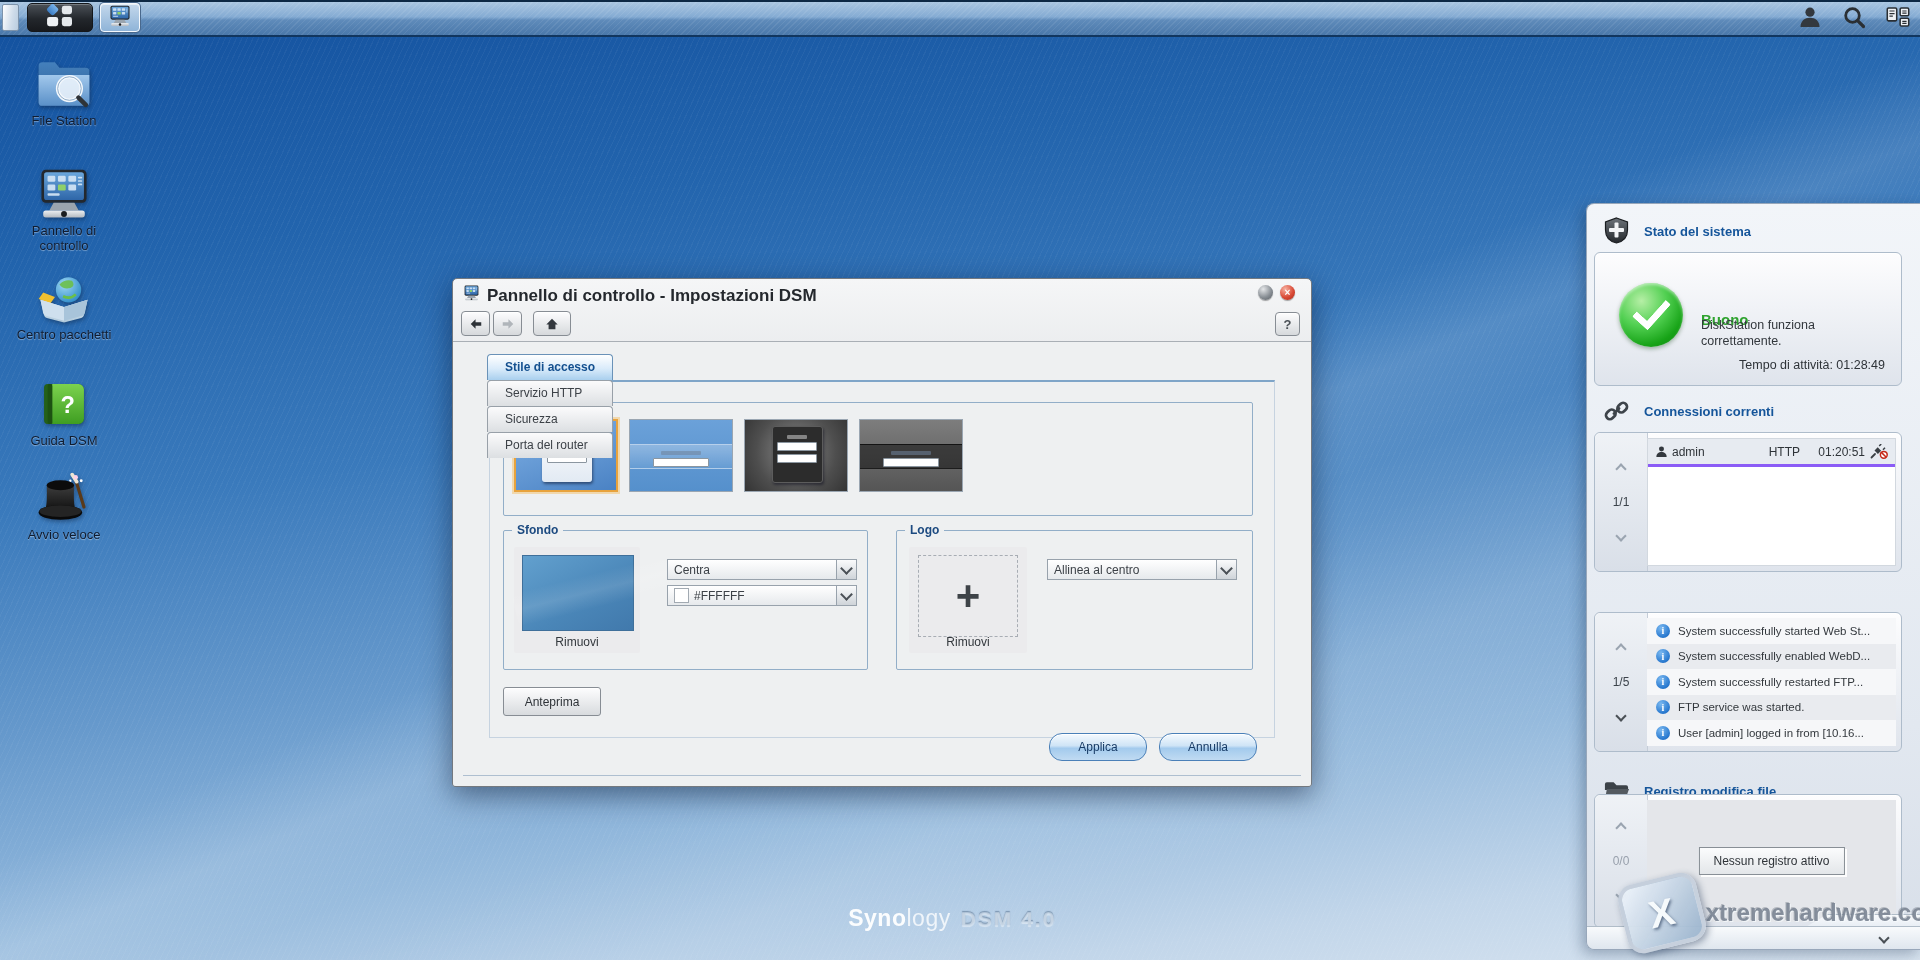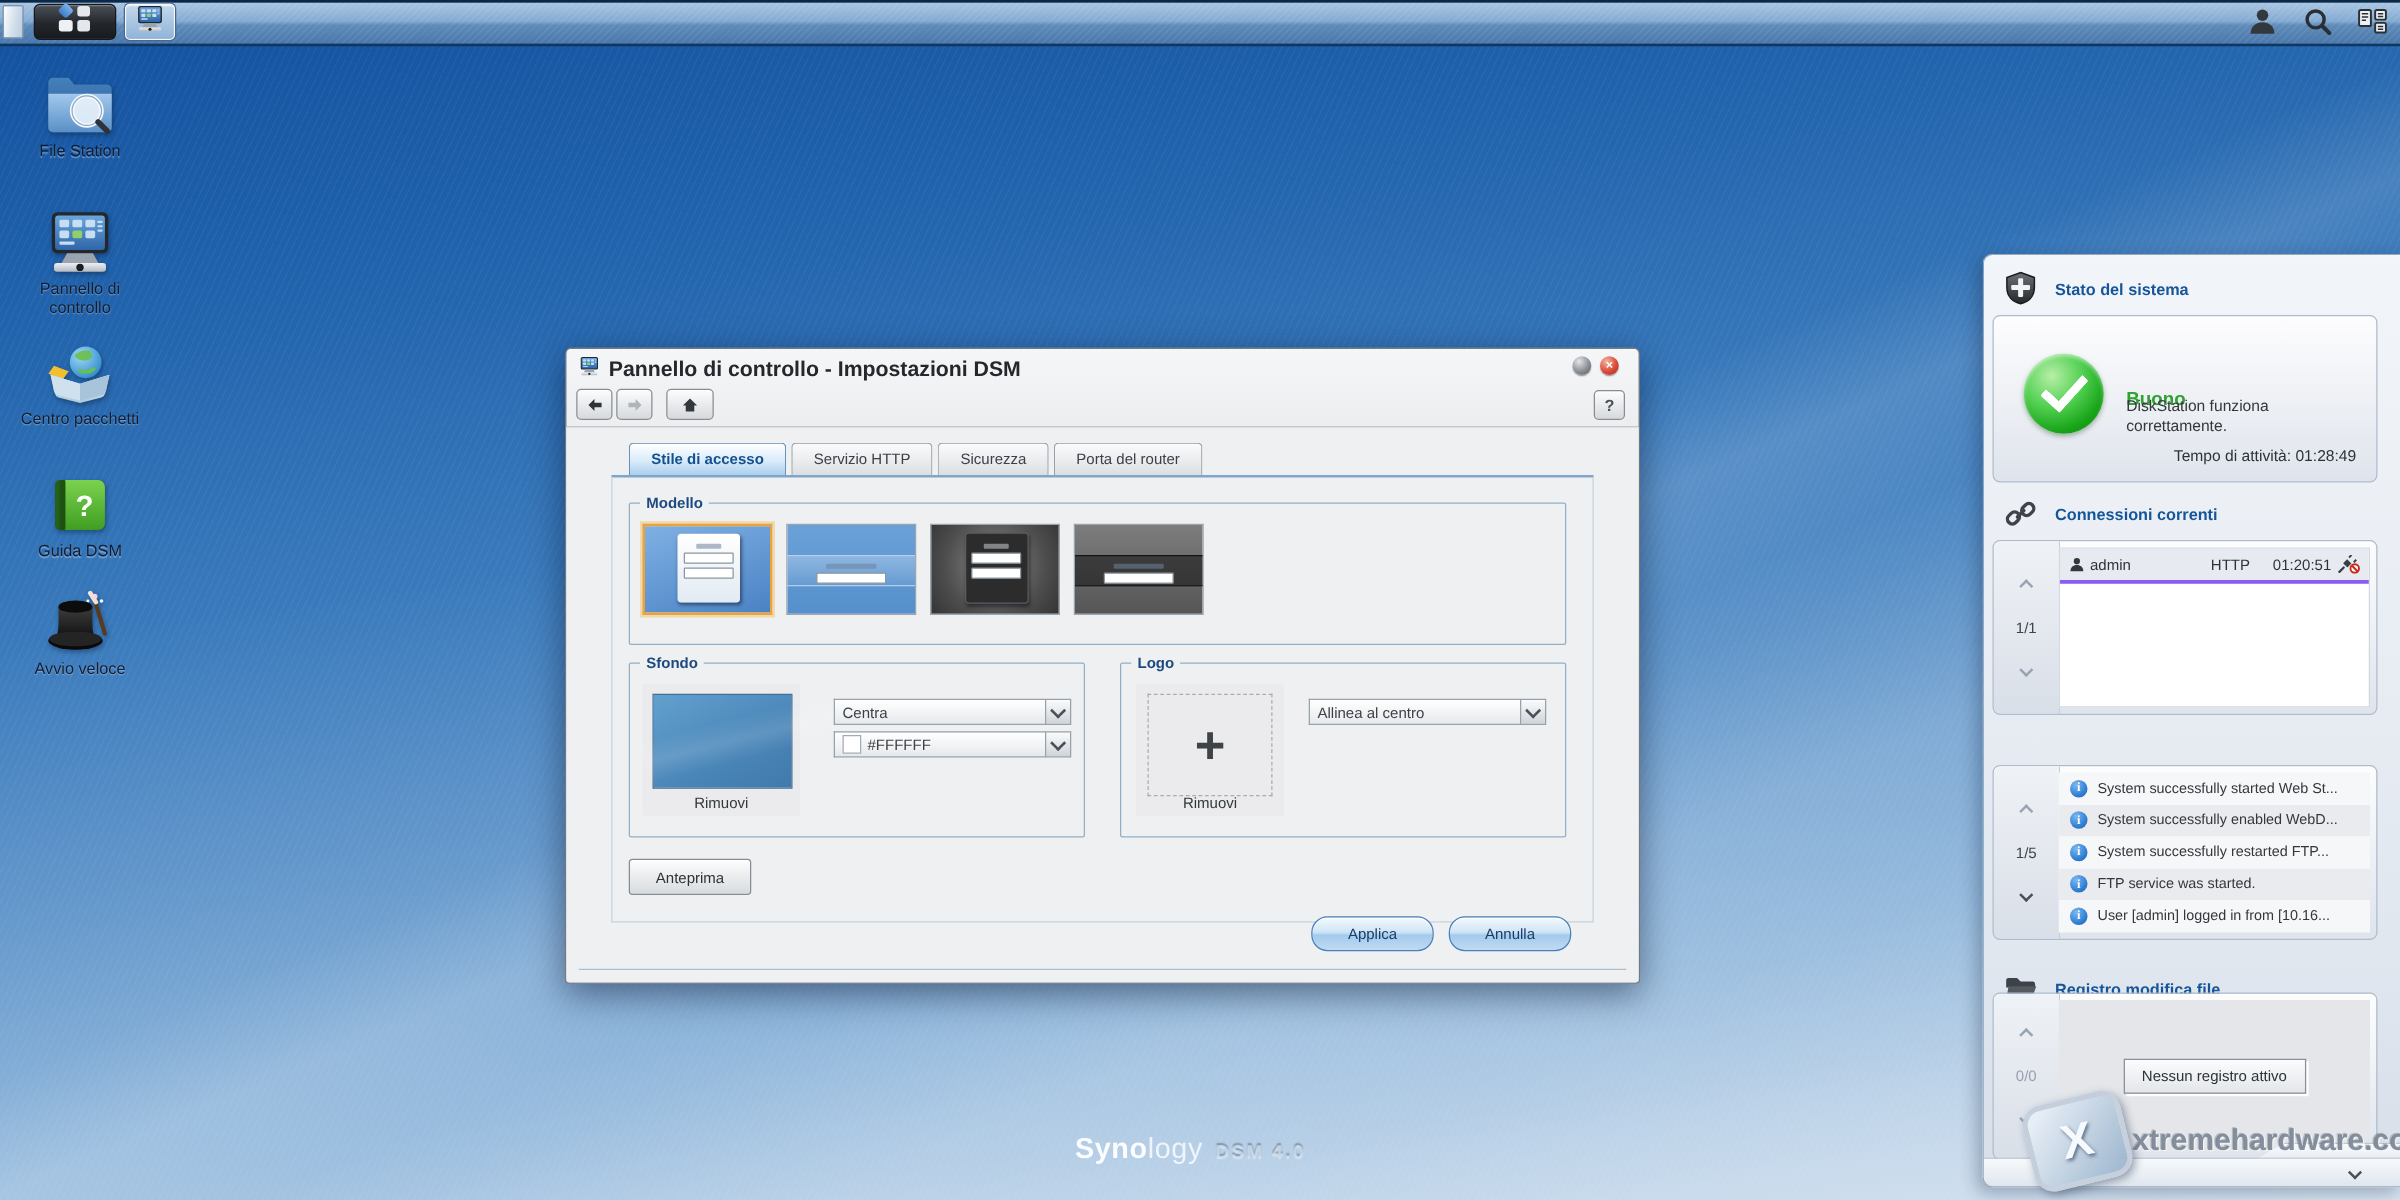--- a/index.html
+++ b/index.html
@@ -53,21 +53,21 @@
   .tool-btn{width:27px;height:23px;border:1px solid #878d94;border-radius:4px;
     background:linear-gradient(#fdfdfe,#d6d9dc);box-shadow:inset 0 1px 0 #fff;
     display:flex;align-items:center;justify-content:center;}
   .tool-btn.home{margin-left:8px;width:36px;}
   .tool-btn svg{width:14px;height:14px;}
   .help-btn{position:absolute;right:11px;top:33px;width:23px;height:22px;border:1px solid #878d94;border-radius:4px;
     background:linear-gradient(#fdfdfe,#d6d9dc);box-shadow:inset 0 1px 0 #fff;
     font-size:13px;font-weight:bold;color:#4a5056;display:flex;align-items:center;justify-content:center;}
   .win-body{position:absolute;left:0;right:0;top:62px;bottom:0;background:#eef0f1;
     border-top:1px solid #a9afb5;border-radius:0 0 3px 3px;}
-  .tabs{position:absolute;left:50px;top:12px;display:flex;z-index:3;}
+  .tabs{position:absolute;left:34px;top:12px;display:flex;z-index:3;flex-direction:column;}
   .tab{height:25px;line-height:25px;padding:0 17px;margin-right:4px;font-size:12px;color:#3c4147;
     border:1px solid #98a0a8;border-bottom:none;border-radius:4px 4px 0 0;
     background:linear-gradient(#fbfbfc,#dcdfe2);}
   .tab.active{background:linear-gradient(#ffffff 0%,#d9ebfa 55%,#a9cfee 100%);
     color:#14508f;font-weight:bold;border-color:#6a92b8;}
   .tabpanel{position:absolute;left:36px;right:36px;top:38px;height:355px;
     border:1px solid #c6d3e0;border-top:2px solid #7fa5c8;}
   .group{position:absolute;border:1px solid #92aec8;border-radius:2px;}
   .glabel{position:absolute;top:-8px;left:8px;background:#eef0f1;padding:0 5px;
     font-size:12px;font-weight:bold;color:#1c4a80;}
@@ -169,21 +169,21 @@
   .wfooter-tab{position:absolute;right:0;bottom:21px;width:150px;height:13px;
     background:linear-gradient(#f8fafc,#e6ecf3);border-top:1px solid #b0bcc8;
     clip-path:polygon(22% 100%,38% 0,100% 0,100% 100%);}
   .wfooter .pchev{position:absolute;right:32px;top:7px;}
 
   
   .brand{position:absolute;left:49.6%;top:905px;transform:translateX(-50%);
     display:flex;align-items:baseline;gap:10px;z-index:6;}
   .brand .b1{font-size:23px;font-weight:bold;color:rgba(255,255,255,.95);letter-spacing:.5px;}
   .brand .b2{font-size:23px;color:rgba(255,255,255,.78);letter-spacing:.5px;}
-  .brand .b3{font-size:15px;font-weight:bold;color:rgba(205,220,235,.6);letter-spacing:2px;
+  .brand .b3{font-size:21px;font-weight:bold;color:rgba(205,220,235,.6);letter-spacing:2px;
     text-shadow:0 1px 1px rgba(255,255,255,.45),0 -1px 1px rgba(70,95,125,.5);}
   .wm{position:absolute;left:1622px;top:878px;z-index:60;display:flex;align-items:center;gap:4px;pointer-events:none;}
   .wm-badge{width:72px;height:62px;transform:rotate(-14deg);border-radius:16px;
     border:4px solid rgba(198,208,220,.95);
     background:linear-gradient(135deg,rgba(238,244,250,.97),rgba(152,178,204,.95));
     box-shadow:2px 3px 7px rgba(40,60,90,.45);
     display:flex;align-items:center;justify-content:center;}
   .wm-x{font-size:38px;font-weight:bold;color:#f6fafc;text-shadow:1px 2px 3px rgba(60,80,110,.75);transform:rotate(2deg);}
   .wm-text{font-size:24px;font-weight:bold;color:rgba(122,132,146,.9);
     text-shadow:1px 1px 0 rgba(246,249,252,.75),-1px -1px 0 rgba(88,98,112,.35);}

